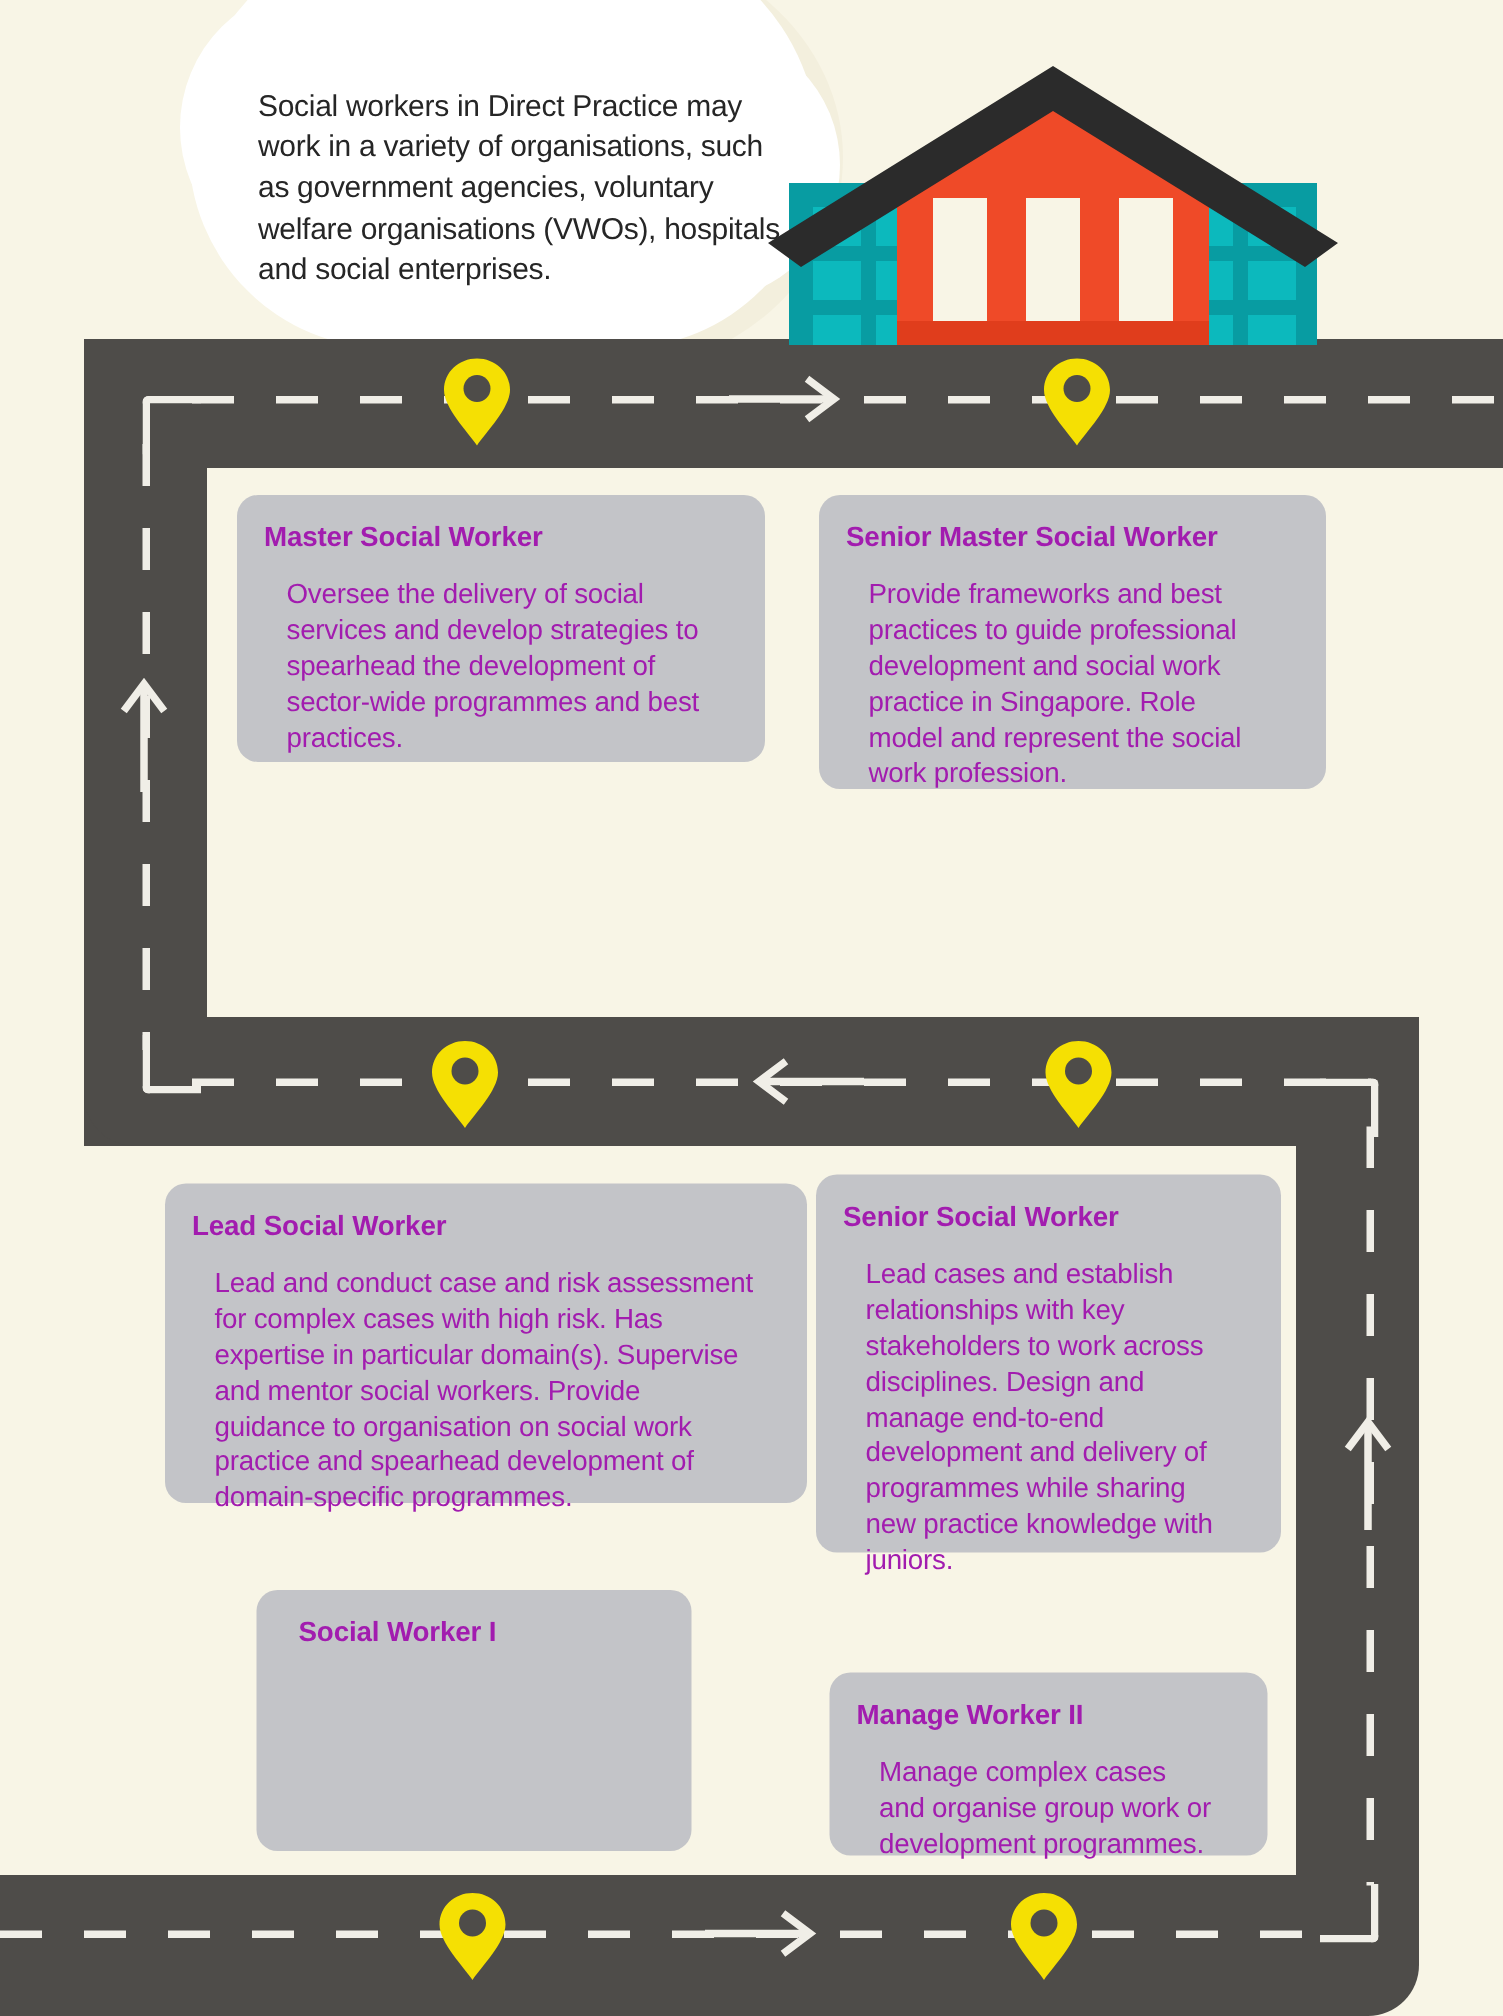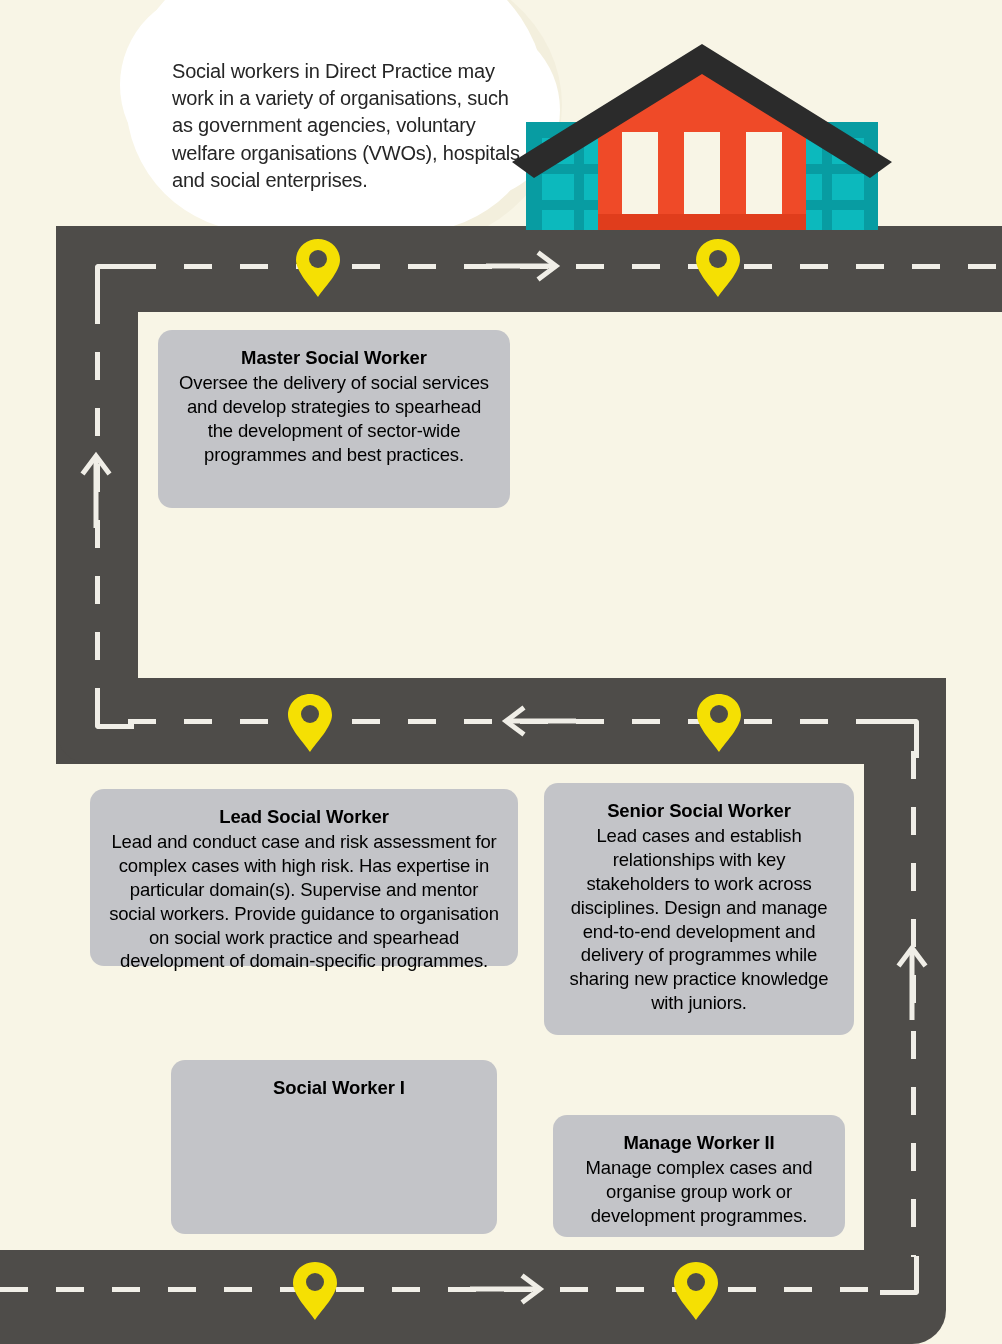--- a/index.html
+++ b/index.html
@@ -163,43 +163,42 @@
     height: 486px;
   }
 
   
   .card {
     position: absolute;
     background: #c3c4c8;
     border-radius: 14px;
     box-sizing: border-box;
     padding: 16px 18px 18px 18px;
-    color: #000000;
-    text-align: center;
+    color: #a21caf;
     z-index: 9;
   }
   .card-title {
     font-weight: bold;
     font-size: 18.5px;
     line-height: 1.25;
     margin: 0 0 2px 0;
     letter-spacing: -0.1px;
   }
   .card-desc {
     font-size: 18.5px;
     line-height: 1.29;
-    margin: 0;
+    margin: 15px;
     letter-spacing: -0.15px;
   }
 
   #card-msw   { left: 158px; top: 330px;  width: 352px; height: 178px; }
   #card-smsw  { left: 546px; top: 330px;  width: 338px; height: 196px; }
-  #card-lsw   { left: 90px; top: 789px;  width: 428px; height: 177px; }
+  #card-lsw   { left: 110px; top: 789px;  width: 428px; height: 213px; }
   #card-ssw   { left: 544px; top: 783px;  width: 310px; height: 252px; }
-  #card-sw1   { left: 171px; top: 1060px; width: 326px; height: 174px; padding-left: 28px; }
+  #card-sw1   { left: 171px; top: 1060px; width: 290px; height: 174px; padding-left: 28px; }
   #card-sw2   { left: 553px; top: 1115px; width: 292px; height: 122px; }
 
   
   #intro {
     position: absolute;
     left: 172px;
     top: 58px;
     width: 355px;
     z-index: 10;
     font-size: 20px;
@@ -377,20 +376,24 @@
       <path d="M23 1 C11 1 1 10 1 22 C1 34 17 50 23 59 C29 50 45 34 45 22 C45 10 35 1 23 1 Z" fill="#f5e003"></path>
       <circle cx="23" cy="21" r="9" fill="#4e4c49"></circle>
     </svg>
   </div>
 
   <div class="card" id="card-msw">
     <p class="card-title">Master Social Worker</p>
     <p class="card-desc">Oversee the delivery of social services and develop strategies to spearhead the development of sector-wide programmes and best practices.</p>
   </div>
 
+  <div class="card" id="card-smsw">
+    <p class="card-title">Senior Master Social Worker</p>
+    <p class="card-desc">Provide frameworks and best practices to guide professional development and social work practice in Singapore. Role model and represent the social work profession.</p>
+  </div>
 
   <div class="card" id="card-lsw">
     <p class="card-title">Lead Social Worker</p>
     <p class="card-desc">Lead and conduct case and risk assessment for complex cases with high risk. Has expertise in particular domain(s). Supervise and mentor social workers. Provide guidance to organisation on social work practice and spearhead development of domain-specific programmes.</p>
   </div>
 
   <div class="card" id="card-ssw">
     <p class="card-title">Senior Social Worker</p>
     <p class="card-desc">Lead cases and establish relationships with key stakeholders to work across disciplines. Design and manage end-to-end development and delivery of programmes while sharing new practice knowledge with juniors.</p>
   </div>

